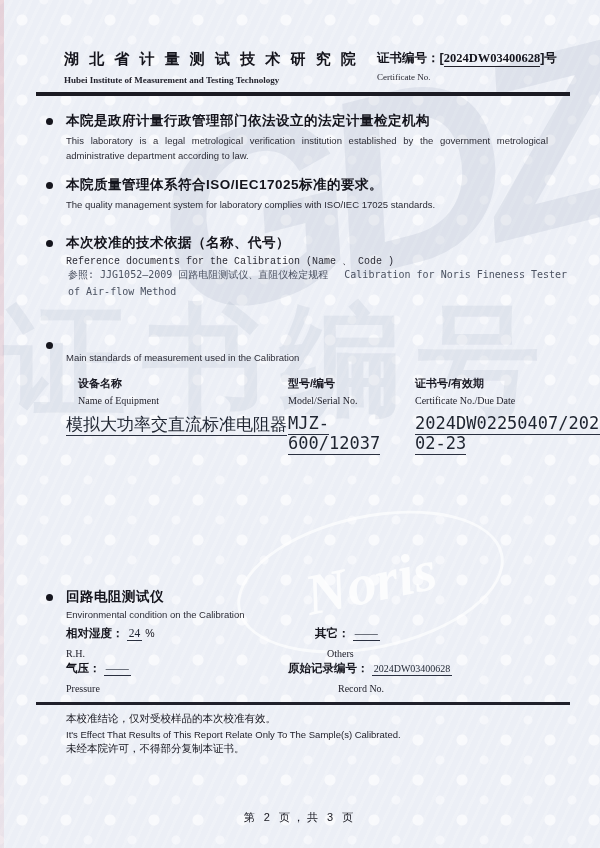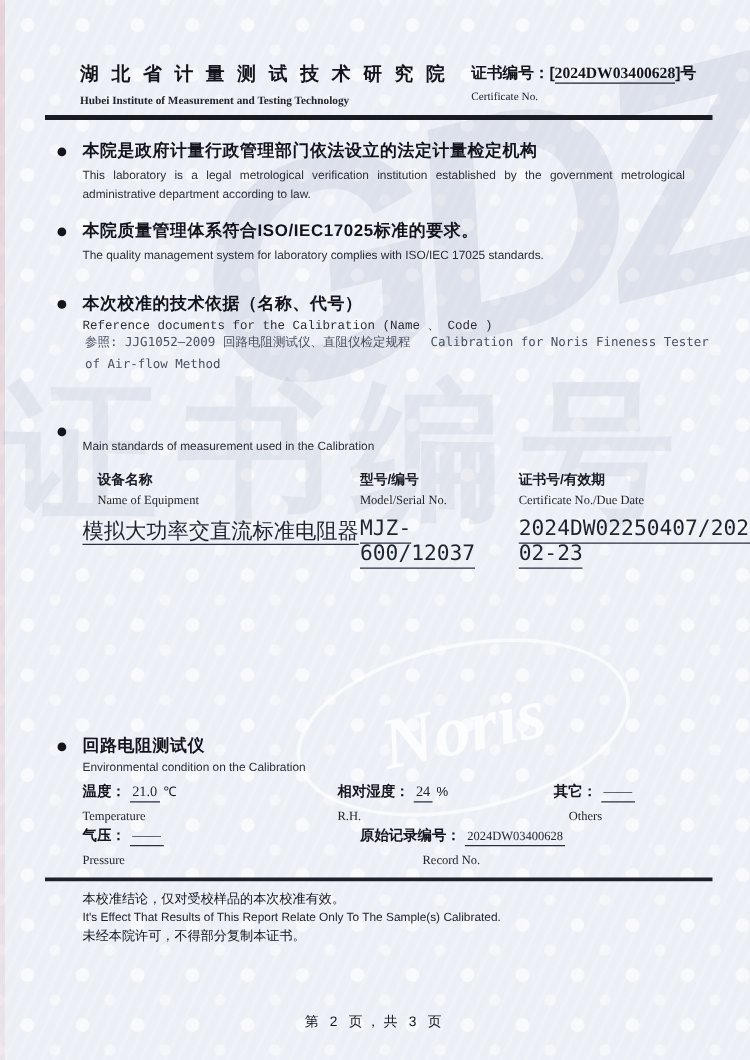--- a/index.html
+++ b/index.html
@@ -182,27 +182,20 @@
         <span class="dot"></span>
         <span class="t-cn">回路电阻测试仪</span>
       </div>
       <div class="sec-en" style="margin-top:2px;">Environmental condition on the Calibration</div>
     </div>
 
     <div class="env">
       <div class="env-row">
         <div>
           <div class="env-main">
-            <span>温度：</span>
-            <span class="v">21.0</span><span class="unit">℃</span>
-          </div>
-          <div class="env-en">Temperature</div>
-        </div>
-        <div>
-          <div class="env-main">
             <span>相对湿度：</span>
             <span class="v">24</span><span class="unit">%</span>
           </div>
           <div class="env-en">R.H.</div>
         </div>
         <div>
           <div class="env-main pl45">
             <span>其它：</span>
             <span class="v">——</span>
           </div>

